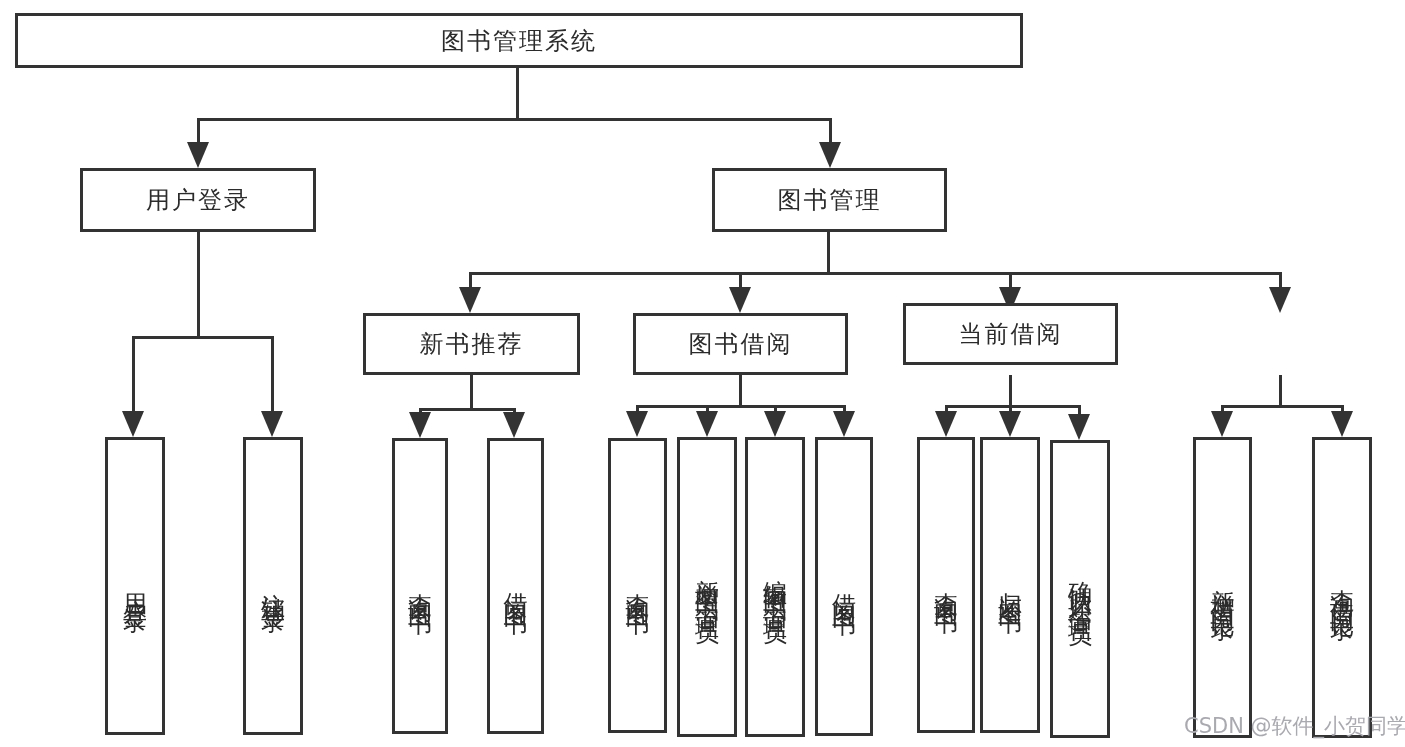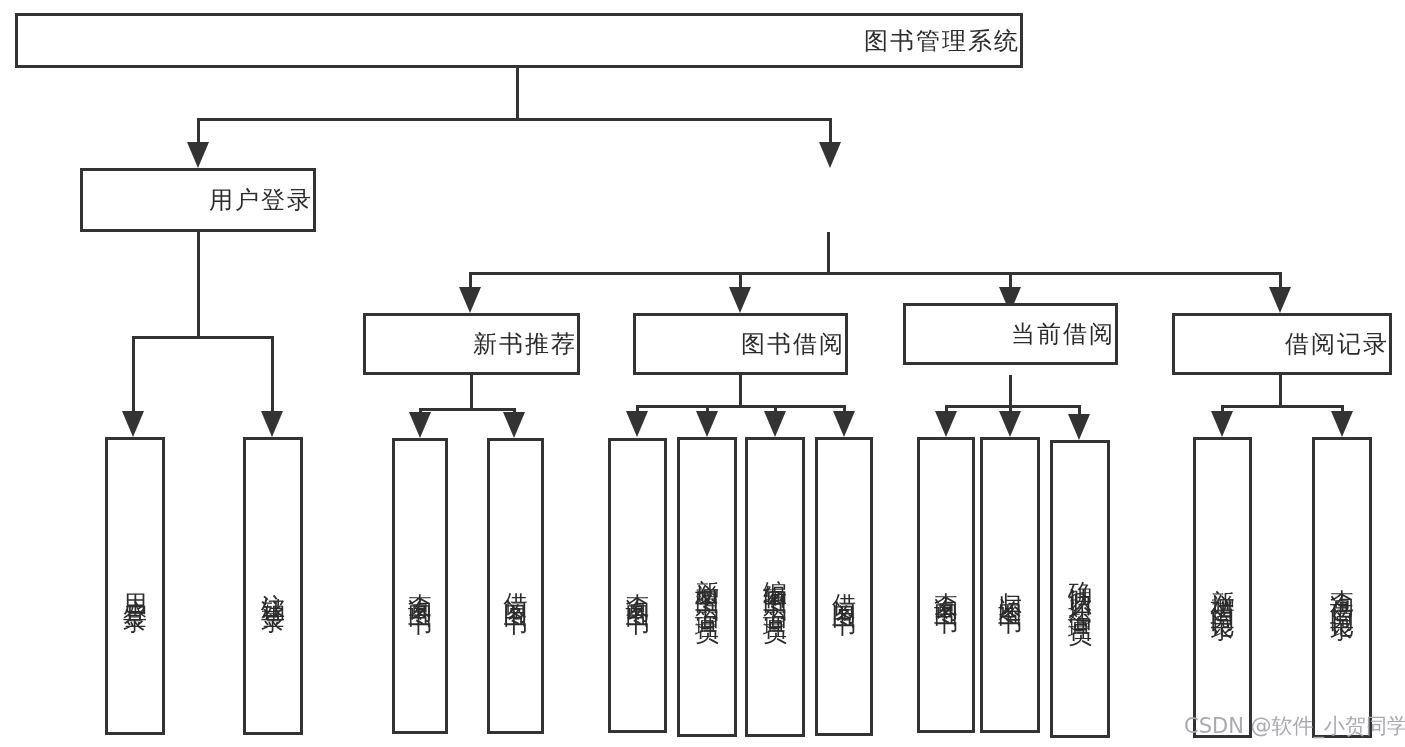--- a/index.html
+++ b/index.html
@@ -9,21 +9,21 @@
     width:1405px;height:747px;
     background:#ffffff;
     font-family:"DejaVu Sans",sans-serif;
     overflow:hidden;
   }
   .hbox{
     position:absolute;
     box-sizing:border-box;
     border:3px solid #333333;
     background:#ffffff;
-    display:flex;align-items:center;justify-content:flex-end;
+    display:flex;align-items:center;justify-content:center;
     font-size:24px;color:#2b2b2b;letter-spacing:2px;
     white-space:nowrap;
   }
   .vbox{
     position:absolute;
     box-sizing:border-box;
     border:3px solid #333333;
     background:#ffffff;
     display:flex;align-items:center;justify-content:center;
   }
@@ -60,20 +60,23 @@
   <div class="vl" style="left:516px;top:68px;height:52px"></div>
   <div class="hl" style="left:197px;top:118px;width:635px"></div>
   <div class="vl" style="left:197px;top:121px;height:24px"></div>
   <div class="ah" style="left:187px;top:142px"></div>
   <div class="vl" style="left:829px;top:121px;height:24px"></div>
   <div class="ah" style="left:819px;top:142px"></div>
 
   <div class="hbox" style="left:80px;top:168px;width:236px;height:64px">
     <span>用户登录</span>
   </div>
+  <div class="hbox" style="left:712px;top:168px;width:235px;height:64px">
+    <span>图书管理</span>
+  </div>
 
   <div class="vl" style="left:197px;top:232px;height:107px"></div>
   <div class="hl" style="left:132px;top:336px;width:142px"></div>
   <div class="vl" style="left:132px;top:339px;height:74px"></div>
   <div class="ah" style="left:122px;top:411px"></div>
   <div class="vl" style="left:271px;top:339px;height:74px"></div>
   <div class="ah" style="left:261px;top:411px"></div>
 
   <div class="vl" style="left:827px;top:232px;height:43px"></div>
   <div class="hl" style="left:469px;top:272px;width:813px"></div>
@@ -87,23 +90,20 @@
   <div class="ah" style="left:1269px;top:287px"></div>
 
   <div class="hbox" style="left:363px;top:313px;width:217px;height:62px">
     <span>新书推荐</span>
   </div>
   <div class="hbox" style="left:633px;top:313px;width:215px;height:62px">
     <span>图书借阅</span>
   </div>
   <div class="hbox" style="left:903px;top:303px;width:215px;height:62px">
     <span>当前借阅</span>
-  </div>
-  <div class="hbox" style="left:1172px;top:313px;width:220px;height:62px">
-    <span>借阅记录</span>
   </div>
 
   <div class="vl" style="left:470px;top:375px;height:36px"></div>
   <div class="hl" style="left:419px;top:408px;width:97px"></div>
   <div class="vl" style="left:419px;top:408px;height:6px"></div>
   <div class="ah" style="left:409px;top:412px"></div>
   <div class="vl" style="left:513px;top:408px;height:6px"></div>
   <div class="ah" style="left:503px;top:412px"></div>
 
   <div class="vl" style="left:739px;top:375px;height:33px"></div>

